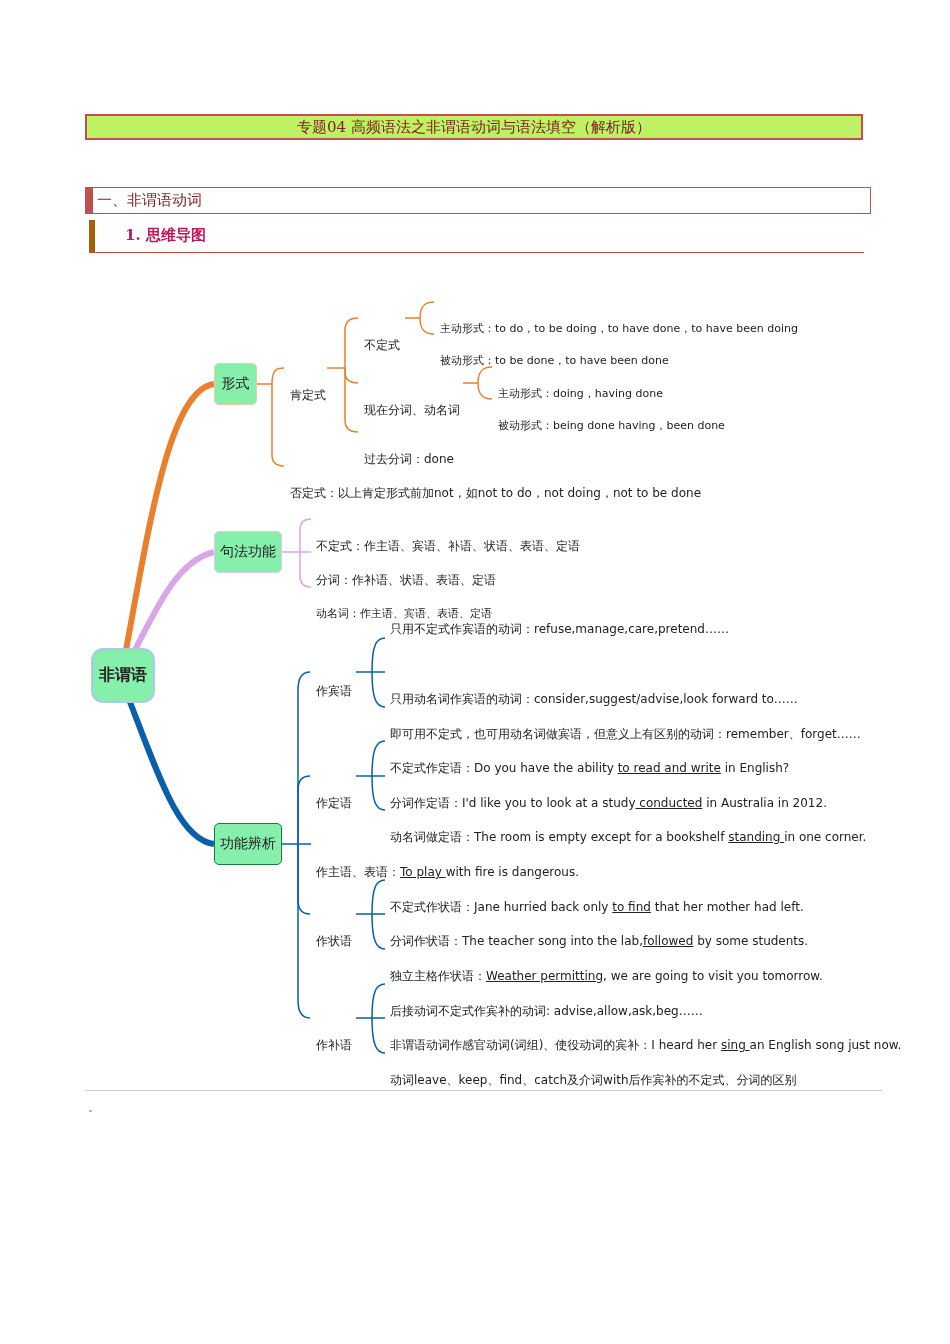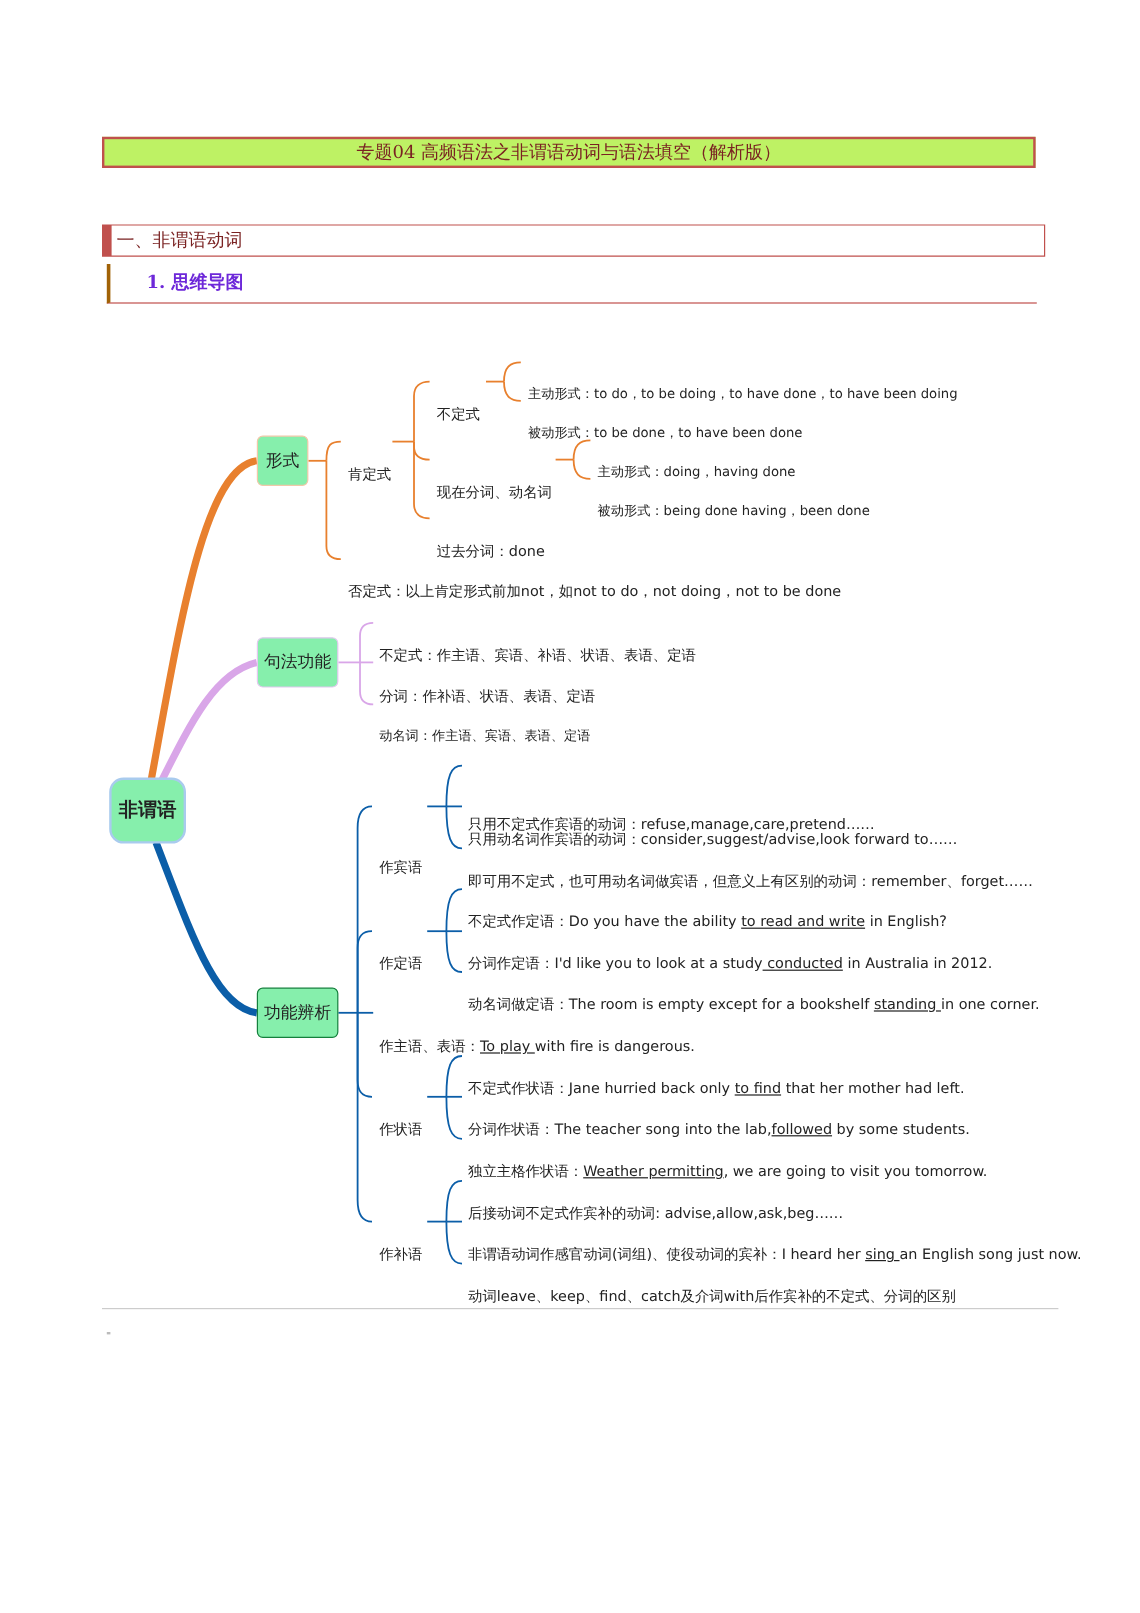--- a/index.html
+++ b/index.html
@@ -6,23 +6,23 @@
   body { width: 950px; height: 1344px; position: relative; overflow: hidden;
          font-family: "DejaVu Sans", "Liberation Sans", sans-serif; color: #222; }
   .title-box { position: absolute; left: 85px; top: 114px; width: 778px; height: 26px;
                background: #bef264; border: 2px solid #c0504d; box-sizing: border-box;
                text-align: center; font-family: "DejaVu Serif", "Liberation Serif", serif;
                font-size: 15px; line-height: 22px; color: #7a2222; }
   .section-h { position: absolute; left: 85px; top: 187px; width: 786px; height: 27px;
                border: 1px solid #c0504d; border-left: 8px solid #c0504d; box-sizing: border-box;
                font-size: 15px; line-height: 25px; color: #7a2222; padding-left: 4px; }
   .sub-h { position: absolute; left: 89px; top: 220px; width: 775px; height: 33px;
-           border-left: 3px solid #a16207; border-bottom: 1px solid #c0504d; box-sizing: border-box;
+           border-left: 6px solid #a16207; border-bottom: 1px solid #c0504d; box-sizing: border-box;
            font-family: "DejaVu Serif", "Liberation Serif", serif; font-weight: bold;
-           font-size: 15px; line-height: 30px; color: #6d28d9; padding-left: 30px; }
+           font-size: 15px; line-height: 30px; color: #be185d; padding-left: 30px; }
   svg.map { position: absolute; left: 0; top: 0; }
   .node { position: absolute; background: #86efac; border-radius: 5px; box-sizing: border-box;
           display: flex; align-items: center; justify-content: center; font-size: 14px; }
   .root { left: 91px; top: 648px; width: 64px; height: 55px; border: 2px solid #a9cbee;
           border-radius: 12px; font-weight: bold; font-size: 16px; }
   .n-form { left: 214px; top: 363px; width: 43px; height: 42px; border: 1px solid #f0c8a8; }
   .n-syn { left: 214px; top: 531px; width: 68px; height: 42px; border: 1px solid #e2c8ef; }
   .n-func { left: 214px; top: 823px; width: 68px; height: 42px; border: 1px solid #15803d; }
   .lbl { position: absolute; font-size: 12px; white-space: nowrap; line-height: 16px; margin-top: 27px; }
   .lbl.sm { font-size: 11px; }
@@ -108,22 +108,22 @@
 <div class="lbl" style="left:364px;top:375px;">现在分词、动名词</div>
 <div class="lbl sm" style="left:498px;top:359px;">主动形式：doing，having done</div>
 <div class="lbl sm" style="left:498px;top:391px;">被动形式：being done having，been done</div>
 <div class="lbl" style="left:364px;top:424px;">过去分词：done</div>
 <div class="lbl" style="left:290px;top:458px;">否定式：以上肯定形式前加not，如not to do，not doing，not to be done</div>
 
 <div class="lbl" style="left:316px;top:511px;">不定式：作主语、宾语、补语、状语、表语、定语</div>
 <div class="lbl" style="left:316px;top:545px;">分词：作补语、状语、表语、定语</div>
 <div class="lbl sm" style="left:316px;top:579px;">动名词：作主语、宾语、表语、定语</div>
 
-<div class="lbl" style="left:316px;top:688px;text-align:right;">作宾语</div>
-<div class="lbl" style="left:390px;top:652px;">只用不定式作宾语的动词：refuse,manage,care,pretend……</div>
+<div class="lbl" style="left:316px;top:656px;text-align:right;">作宾语</div>
+<div class="lbl" style="left:390px;top:594px;">只用不定式作宾语的动词：refuse,manage,care,pretend……</div>
 <div class="lbl" style="left:390px;top:664px;">只用动名词作宾语的动词：consider,suggest/advise,look forward to……</div>
 <div class="lbl" style="left:390px;top:699px;">即可用不定式，也可用动名词做宾语，但意义上有区别的动词：remember、forget……</div>
 
 <div class="lbl" style="left:316px;top:768px;">作定语</div>
 <div class="lbl" style="left:390px;top:733px;"><span>不定式作定语：Do you have the ability </span><u>to read and write</u><span> in English?</span></div>
 <div class="lbl" style="left:390px;top:768px;"><span>分词作定语：I'd like you to look at a study</span><u> conducted</u><span> in Australia in 2012.</span></div>
 <div class="lbl" style="left:390px;top:802px;"><span>动名词做定语：The room is empty except for a bookshelf </span><u>standing </u><span>in one corner.</span></div>
 
 <div class="lbl" style="left:316px;top:837px;"><span>作主语、表语：</span><u>To play </u><span>with fire is dangerous.</span></div>
 

